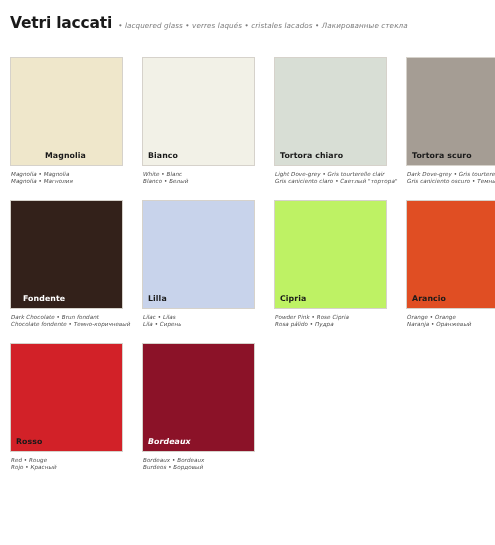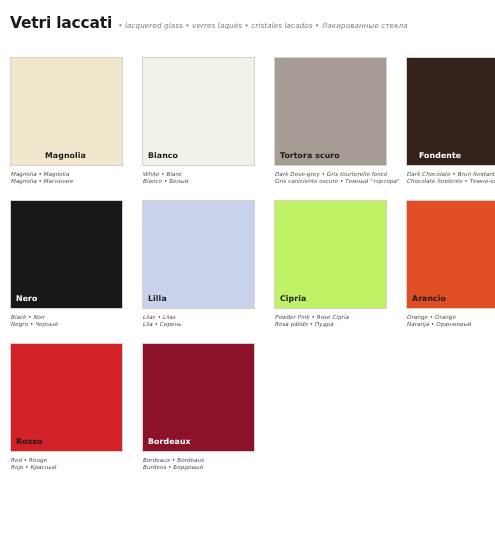--- a/index.html
+++ b/index.html
@@ -124,47 +124,47 @@
       <div class="cell">
         <div class="chip" style="background: rgb(242, 241, 231);">
           <div class="chip-name" style="color: rgb(26, 26, 26);">Bianco</div>
         </div>
         <div class="trans">
           <div>White • Blanc</div>
           <div>Blanco • Белый</div>
         </div>
       </div>
       <div class="cell">
+        <div class="chip" style="background: rgb(216, 222, 213);">
+          <div class="chip-name" style="color: rgb(26, 26, 26);">Tortora chiaro</div>
+        </div>
+        <div class="trans">
+          <div>Light Dove-grey • Gris tourterelle clair</div>
+          <div>Gris caniciento claro • Светлый "тортора"</div>
+        </div>
+      </div>
+      <div class="cell">
         <div class="chip" style="background: rgb(165, 157, 148);">
           <div class="chip-name" style="color: rgb(26, 26, 26);">Tortora scuro</div>
         </div>
         <div class="trans">
           <div>Dark Dove-grey • Gris tourterelle foncé</div>
           <div>Gris caniciento oscuro • Темный "тортора"</div>
         </div>
       </div>
       <div class="cell">
         <div class="chip" style="background: rgb(51, 33, 26); padding-left: 7px;">
           <div class="chip-name" style="color: rgb(255, 255, 255);">Fondente</div>
         </div>
         <div class="trans">
           <div>Dark Chocolate • Brun fondant</div>
           <div>Chocolate fondente • Темно-коричневый</div>
         </div>
       </div>
       <div class="cell">
-        <div class="chip" style="background: rgb(24, 24, 26);">
-          <div class="chip-name" style="color: rgb(255, 255, 255);">Nero</div>
-        </div>
-        <div class="trans">
-          <div>Black • Noir</div>
-          <div>Negro • Черный</div>
-        </div>
-      </div>
-      <div class="cell">
         <div class="chip" style="background: rgb(200, 211, 235);">
           <div class="chip-name" style="color: rgb(26, 26, 26);">Lilla</div>
         </div>
         <div class="trans">
           <div>Lilac • Lilas</div>
           <div>Lila • Сирень</div>
         </div>
       </div>
       <div class="cell">
         <div class="chip" style="background: #bef264;">
@@ -188,21 +188,21 @@
         <div class="chip" style="background: rgb(210, 33, 40);">
           <div class="chip-name" style="color: rgb(26, 26, 26);">Rosso</div>
         </div>
         <div class="trans">
           <div>Red • Rouge</div>
           <div>Rojo • Красный</div>
         </div>
       </div>
       <div class="cell">
         <div class="chip" style="background: rgb(139, 18, 40);">
-          <div class="chip-name" style="color: rgb(255, 255, 255);">Bordeaux</div>
+          <div class="chip-name" style="color: rgb(255, 255, 255); font-style: italic;">Bordeaux</div>
         </div>
         <div class="trans">
           <div>Bordeaux • Bordeaux</div>
           <div>Burdeos • Бордовый</div>
         </div>
       </div>
     </div>
 
 </div>
 

